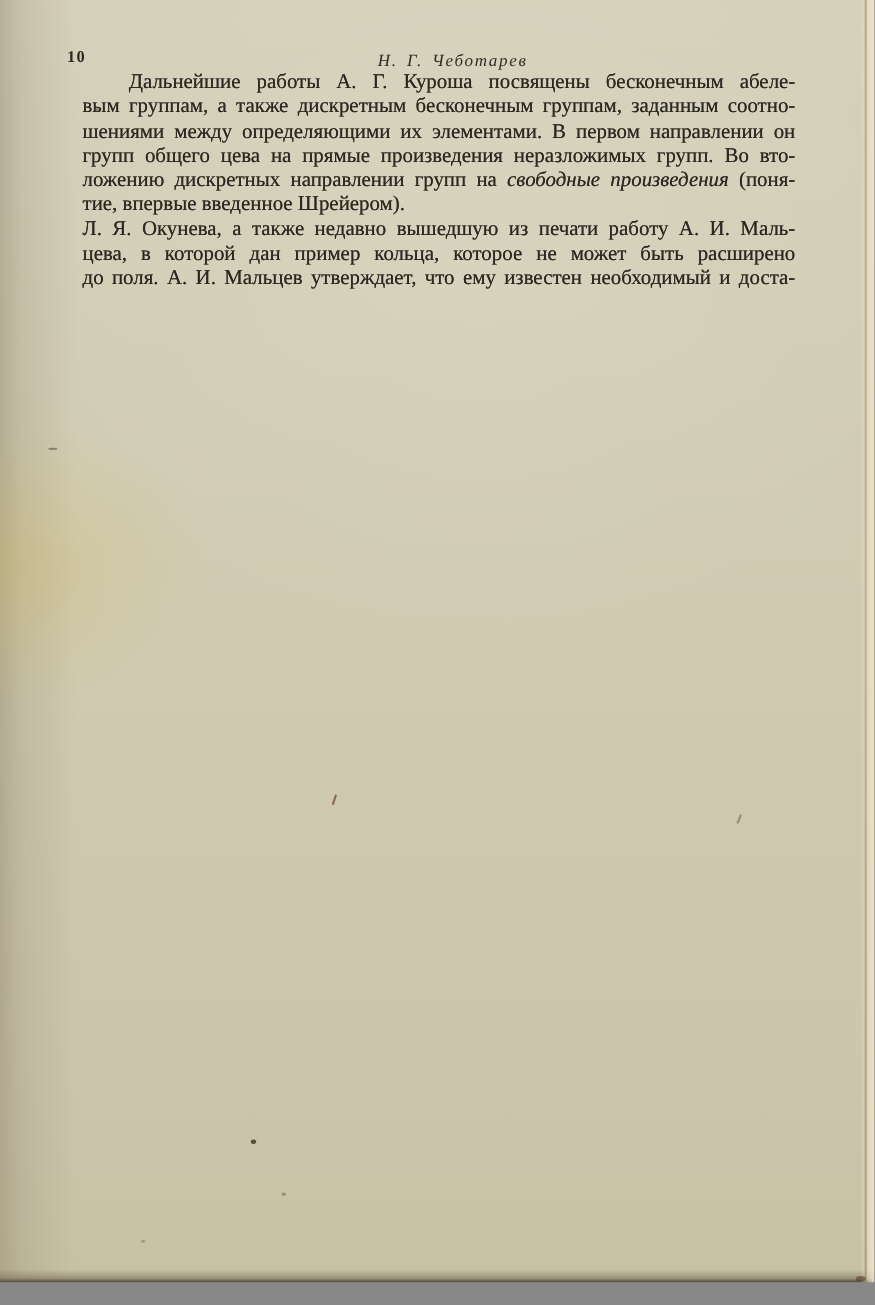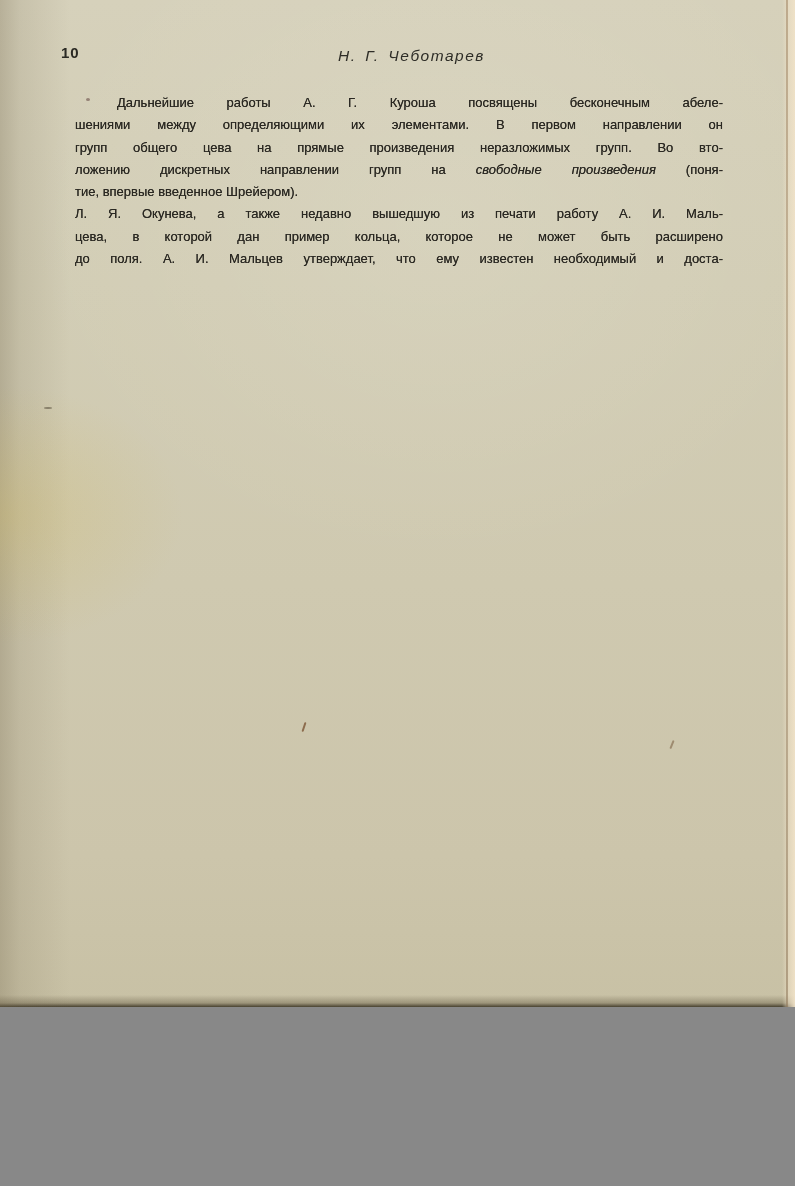--- a/index.html
+++ b/index.html
@@ -1,21 +1,21 @@
 <!DOCTYPE html>
 <html><head>
 <meta charset="utf-8">
 <style>
   html, body { margin: 0; padding: 0; background: #888; }
   .page {
     position: relative;
     width: 795px;
-    height: 1007px;
+    height: 1166px;
     overflow: hidden;
-    font-family: Liberation Sans, sans-serif;
+    font-family: Liberation Serif, serif;
     background:
       radial-gradient(ellipse 260px 190px at 6px 515px, rgba(206,183,92,0.30), rgba(206,183,92,0) 68%),
       radial-gradient(ellipse 600px 500px at 55% 22%, rgba(255,255,250,0.10), rgba(255,255,250,0) 70%),
       linear-gradient(90deg, rgba(112,100,74,0.30) 0px, rgba(112,100,74,0.14) 20px, rgba(112,100,74,0.0) 70px),
       linear-gradient(270deg, rgba(240,226,200,0.95) 0px, rgba(240,226,200,0.55) 7px, rgba(240,226,200,0) 13px),
       linear-gradient(0deg, rgba(50,44,28,0.85) 0px, rgba(92,82,58,0.40) 4px, rgba(92,82,58,0) 12px),
       linear-gradient(180deg, #d6d1bb 0%, #d2cdb5 28%, #cfc9b0 58%, #ccc5ab 85%, #c8c1a5 100%);
   }
   .page-edge-line {
     position: absolute;
@@ -38,23 +38,23 @@
     transform: translateX(14px);
     text-align: center;
     font-style: italic;
     font-size: 15.5px;
     letter-spacing: 1.5px;
     word-spacing: 3px;
     color: #2e2d27;
   }
   .body-text {
     position: absolute;
-    left: 75px; top: 92px;
+    left: 75px; top: 64px;
     width: 648px;
-    font-size: 13px;
+    font-size: 19px;
     line-height: 22.3px;
     color: #2a2822;
     text-shadow: 0 0 0.5px rgba(42,40,34,0.85);
   }
   .line {
     text-align: justify;
     text-align-last: justify;
     text-justify: inter-word;
   }
   .line.last { text-align-last: left; }
@@ -74,20 +74,21 @@
 <body>
 
 <div class="page">
   <div class="page-edge-line"></div>
 
   <div class="pageno">10</div>
   <div class="runhead">Н. Г. Чеботарев</div>
 
   <div class="body-text">
       <div class="line indent"><span>Дальнейшие работы А. Г. Куроша посвящены бесконечным абеле-</span></div>
+      <div class="line"><span>вым группам, а также дискретным бесконечным группам, заданным соотно-</span></div>
       <div class="line"><span>шениями между определяющими их элементами. В первом направлении он</span></div>
       <div class="line"><span>групп общего цева на прямые произведения неразложимых групп. Во вто-</span></div>
       <div class="line"><span>ложению дискретных направлении групп на </span><span class="em">свободные произведения</span><span> (поня-</span></div>
       <div class="line last"><span>тие, впервые введенное Шрейером).</span></div>
       <div class="line"><span>Л. Я. Окунева, а также недавно вышедшую из печати работу А. И. Маль-</span></div>
       <div class="line"><span>цева, в которой дан пример кольца, которое не может быть расширено</span></div>
       <div class="line"><span>до поля. А. И. Мальцев утверждает, что ему известен необходимый и доста-</span></div>
     </div>
 
   <div class="speck sp1"></div>

